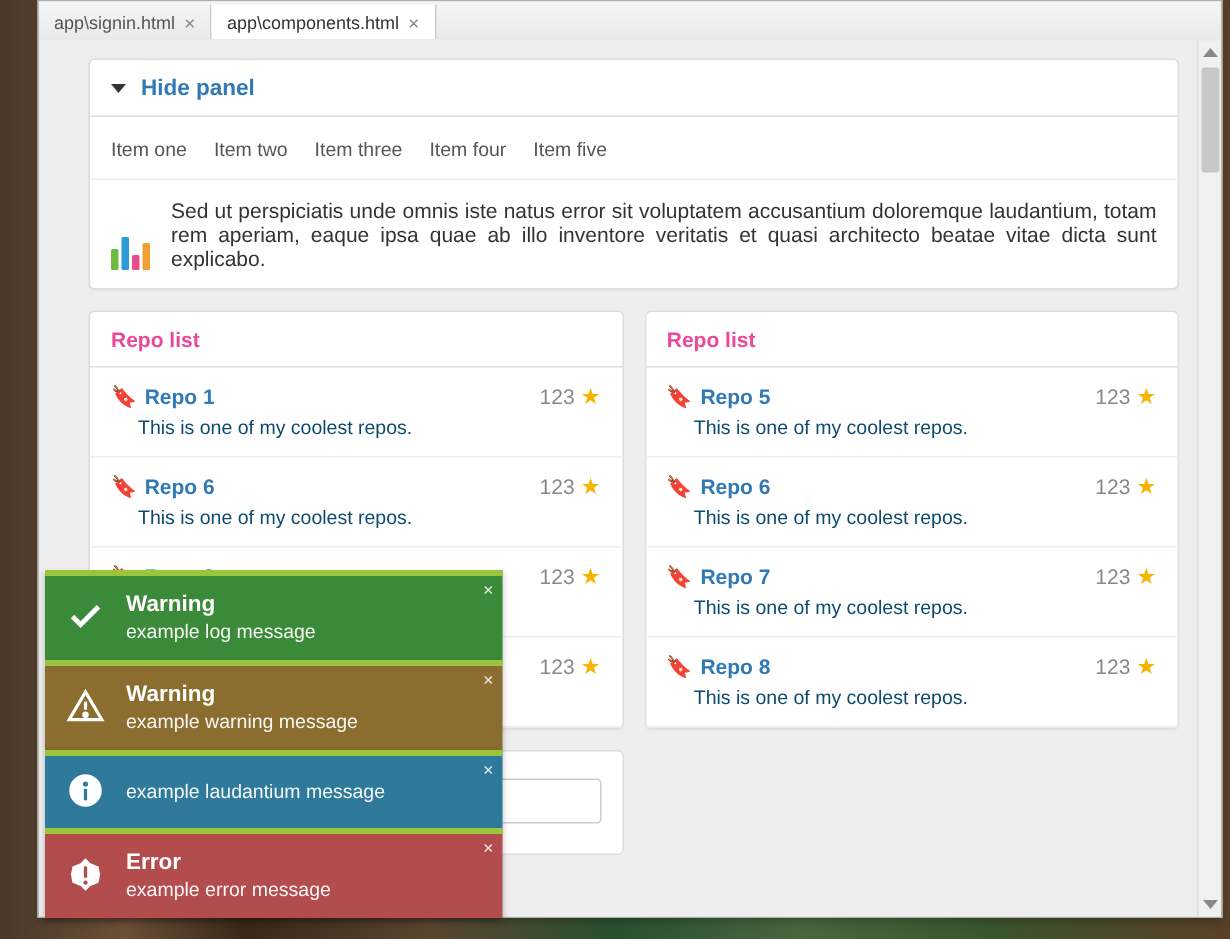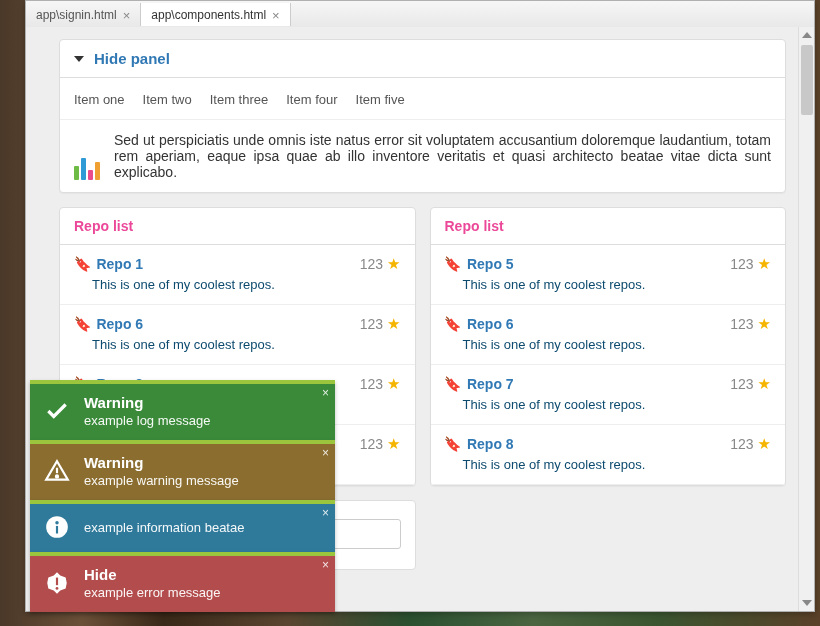--- a/index.html
+++ b/index.html
@@ -368,30 +368,30 @@
     <div class="toast t-info">
       <span class="t-x">×</span>
       <div class="t-icon">
         <svg viewBox="0 0 24 24">
           <circle cx="12" cy="12" r="10" fill="#fff"></circle>
           <circle cx="12" cy="8" r="1.6" fill="#2f7a9b"></circle>
           <rect x="11" y="11" width="2" height="7" fill="#2f7a9b"></rect>
         </svg>
       </div>
       <div>
-        <div class="t-msg">example information beatae</div>
+        <div class="t-msg">example laudantium message</div>
       </div>
     </div>
     <div class="toast t-error">
       <span class="t-x">×</span>
       <div class="t-icon">
         <svg viewBox="0 0 24 24" fill="#fff">
           <path d="M12 2 L15 5 L20 7 L21 12 L20 17 L15 19 L12 22 L9 19 L4 17 L3 12 L4 7 L9 5 Z"></path>
           <rect x="11" y="7" width="2" height="7" fill="#b34d4d"></rect>
           <circle cx="12" cy="17" r="1.3" fill="#b34d4d"></circle>
         </svg>
       </div>
       <div>
-        <div class="t-title">Hide</div>
+        <div class="t-title">Error</div>
         <div class="t-msg">example error message</div>
       </div>
     </div>
   </div>
 
 </body></html>

